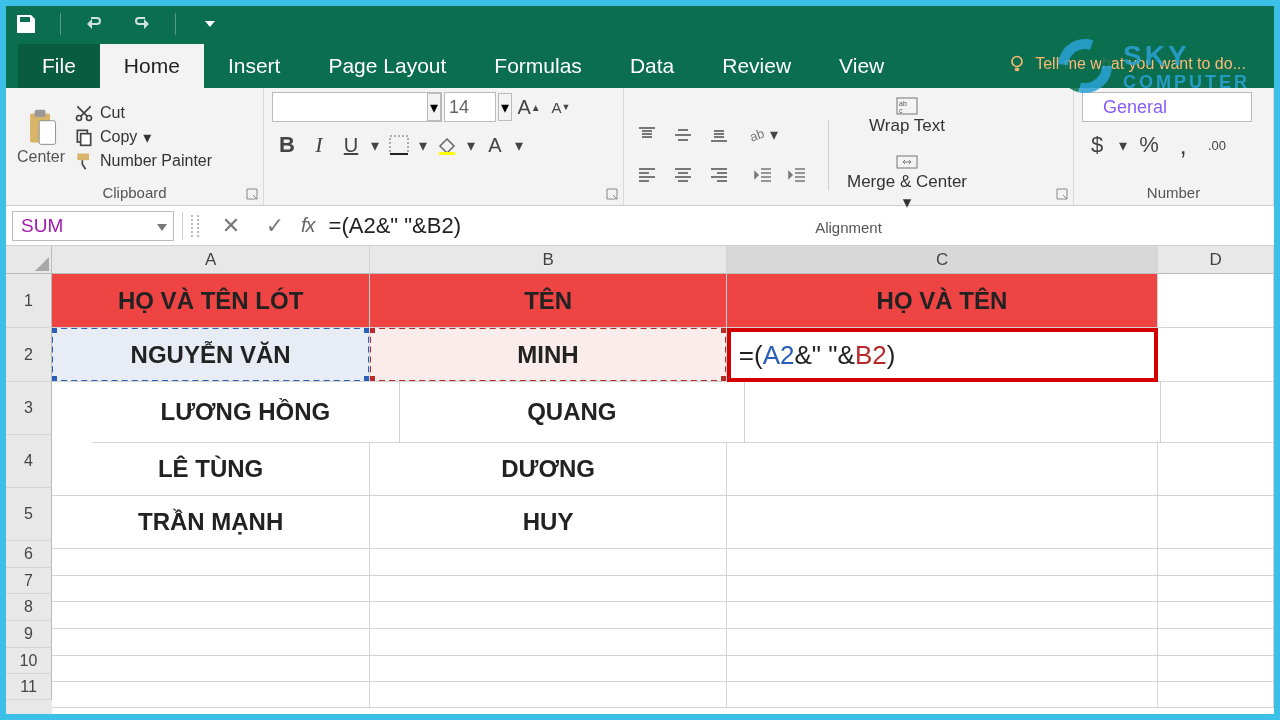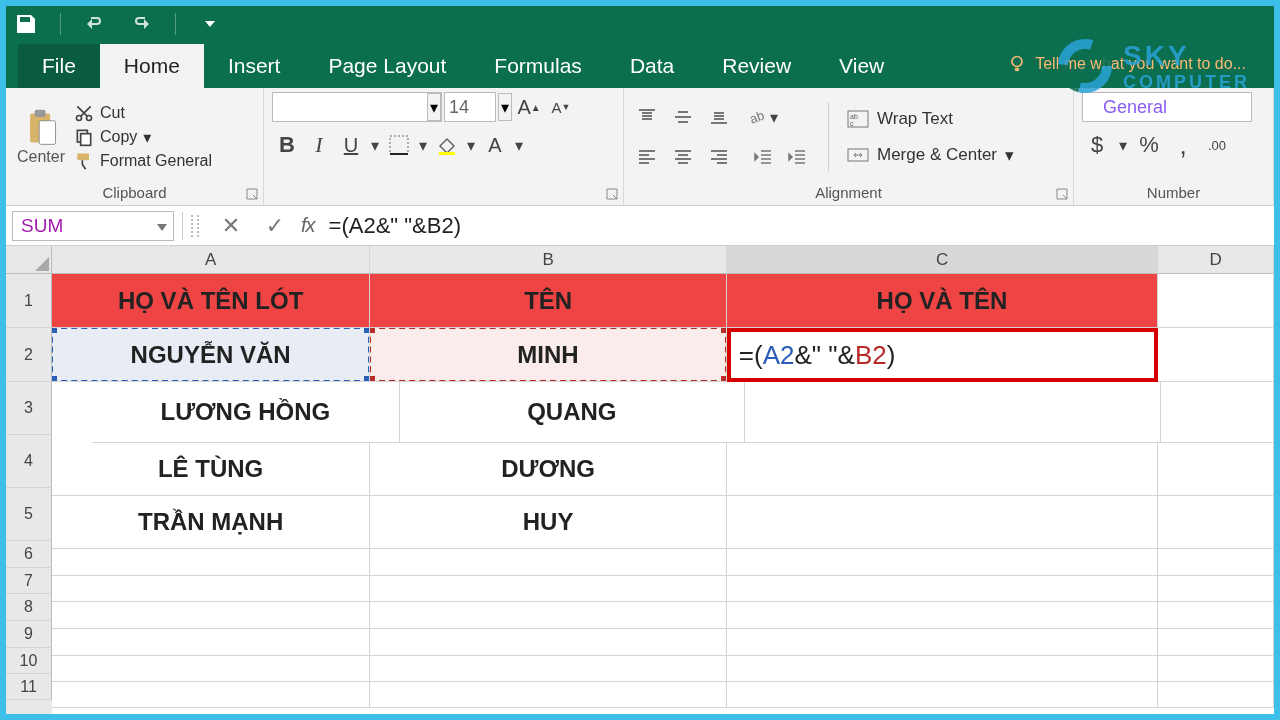--- a/index.html
+++ b/index.html
@@ -25,21 +25,21 @@
   .big-btn svg { width: 36px; height: 40px; }
   .small-row { display: flex; align-items: center; gap: 6px; font-size: 16px; color: #333; padding: 1px 0; }
   .small-row svg { width: 20px; height: 20px; }
   .font-name { width: 170px; height: 30px; border: 1px solid #bbb; background: #fff; display: flex; align-items: center; justify-content: flex-end; }
   .font-size { width: 52px; height: 30px; border: 1px solid #bbb; background: #fff; font-size: 18px; padding: 0 4px; color: #666; display: flex; align-items: center; }
   .dd-arrow { width: 14px; height: 28px; border: 1px solid #bbb; background: #f3f3f3; display: flex; align-items: center; justify-content: center; }
   .btn-ic { width: 30px; height: 30px; display: flex; align-items: center; justify-content: center; color: #444; cursor: pointer; }
   .btn-ic.b { font-weight: bold; font-size: 22px; }
   .btn-ic.i { font-style: italic; font-size: 22px; font-family: Georgia; }
   .btn-ic.u { text-decoration: underline; font-size: 20px; }
-  .wrap-row { display: flex; align-items: center; gap: 8px; font-size: 17px; color: #333; padding: 4px 2px; }
+  .wrap-row { display: flex; align-items: center; font-size: 17px; color: #333; padding: 4px 2px; flex-direction: column; }
   .wrap-row svg { width: 22px; height: 20px; }
   .num-fmt { width: 170px; height: 30px; border: 1px solid #bbb; background: #fff; font-size: 18px; padding: 0 20px; color: #8b5cf6; display: flex; align-items: center; }
   .formula-bar { height: 40px; background: #fff; border-bottom: 1px solid #cfcfcf; display: flex; align-items: center; }
   .name-box { width: 162px; height: 30px; border: 1px solid #bbb; margin: 0 0 0 6px; font-size: 19px; padding: 0 8px; display: flex; align-items: center; color: #a21caf; position: relative; }
   .name-box::after { content: ""; position: absolute; right: 6px; top: 12px; border-left: 5px solid transparent; border-right: 5px solid transparent; border-top: 7px solid #777; }
   .fb-sep { width: 1px; height: 28px; background: #cfcfcf; margin: 0 8px; }
   .fb-handle { width: 8px; height: 22px; border-left: 2px dotted #bbb; border-right: 2px dotted #bbb; margin-right: 10px; }
   .fb-btn { width: 44px; height: 30px; display: flex; align-items: center; justify-content: center; color: #777; font-size: 22px; }
   .fb-fx { font-style: italic; font-size: 20px; color: #666; margin: 0 10px 0 4px; letter-spacing: -1px; }
   .fb-input { flex: 1; font-size: 22px; color: #222; padding-left: 4px; }
@@ -161,21 +161,21 @@
                 <rect x="8" y="8" width="12" height="14" fill="#fff" stroke="#444" stroke-width="2"></rect>
               </svg>
             <span>Copy</span>
             <span>▾</span>
           </div>
           <div class="small-row">
             <svg viewBox="0 0 24 24">
                 <rect x="4" y="3" width="14" height="8" fill="#d8b46a"></rect>
                 <path d="M10 11v5l4 6" stroke="#444" stroke-width="2" fill="none"></path>
               </svg>
-            <span>Format General</span>
+            <span>Number Painter</span>
           </div>
         </div>
       </div>
       <div class="group-label">Clipboard</div>
       <svg class="group-launcher" viewBox="0 0 14 14">
           <path d="M2 2h10v10H2z" fill="none" stroke="#888"></path>
           <path d="M8 8l4 4" stroke="#888"></path>
         </svg>
     </div>
 

